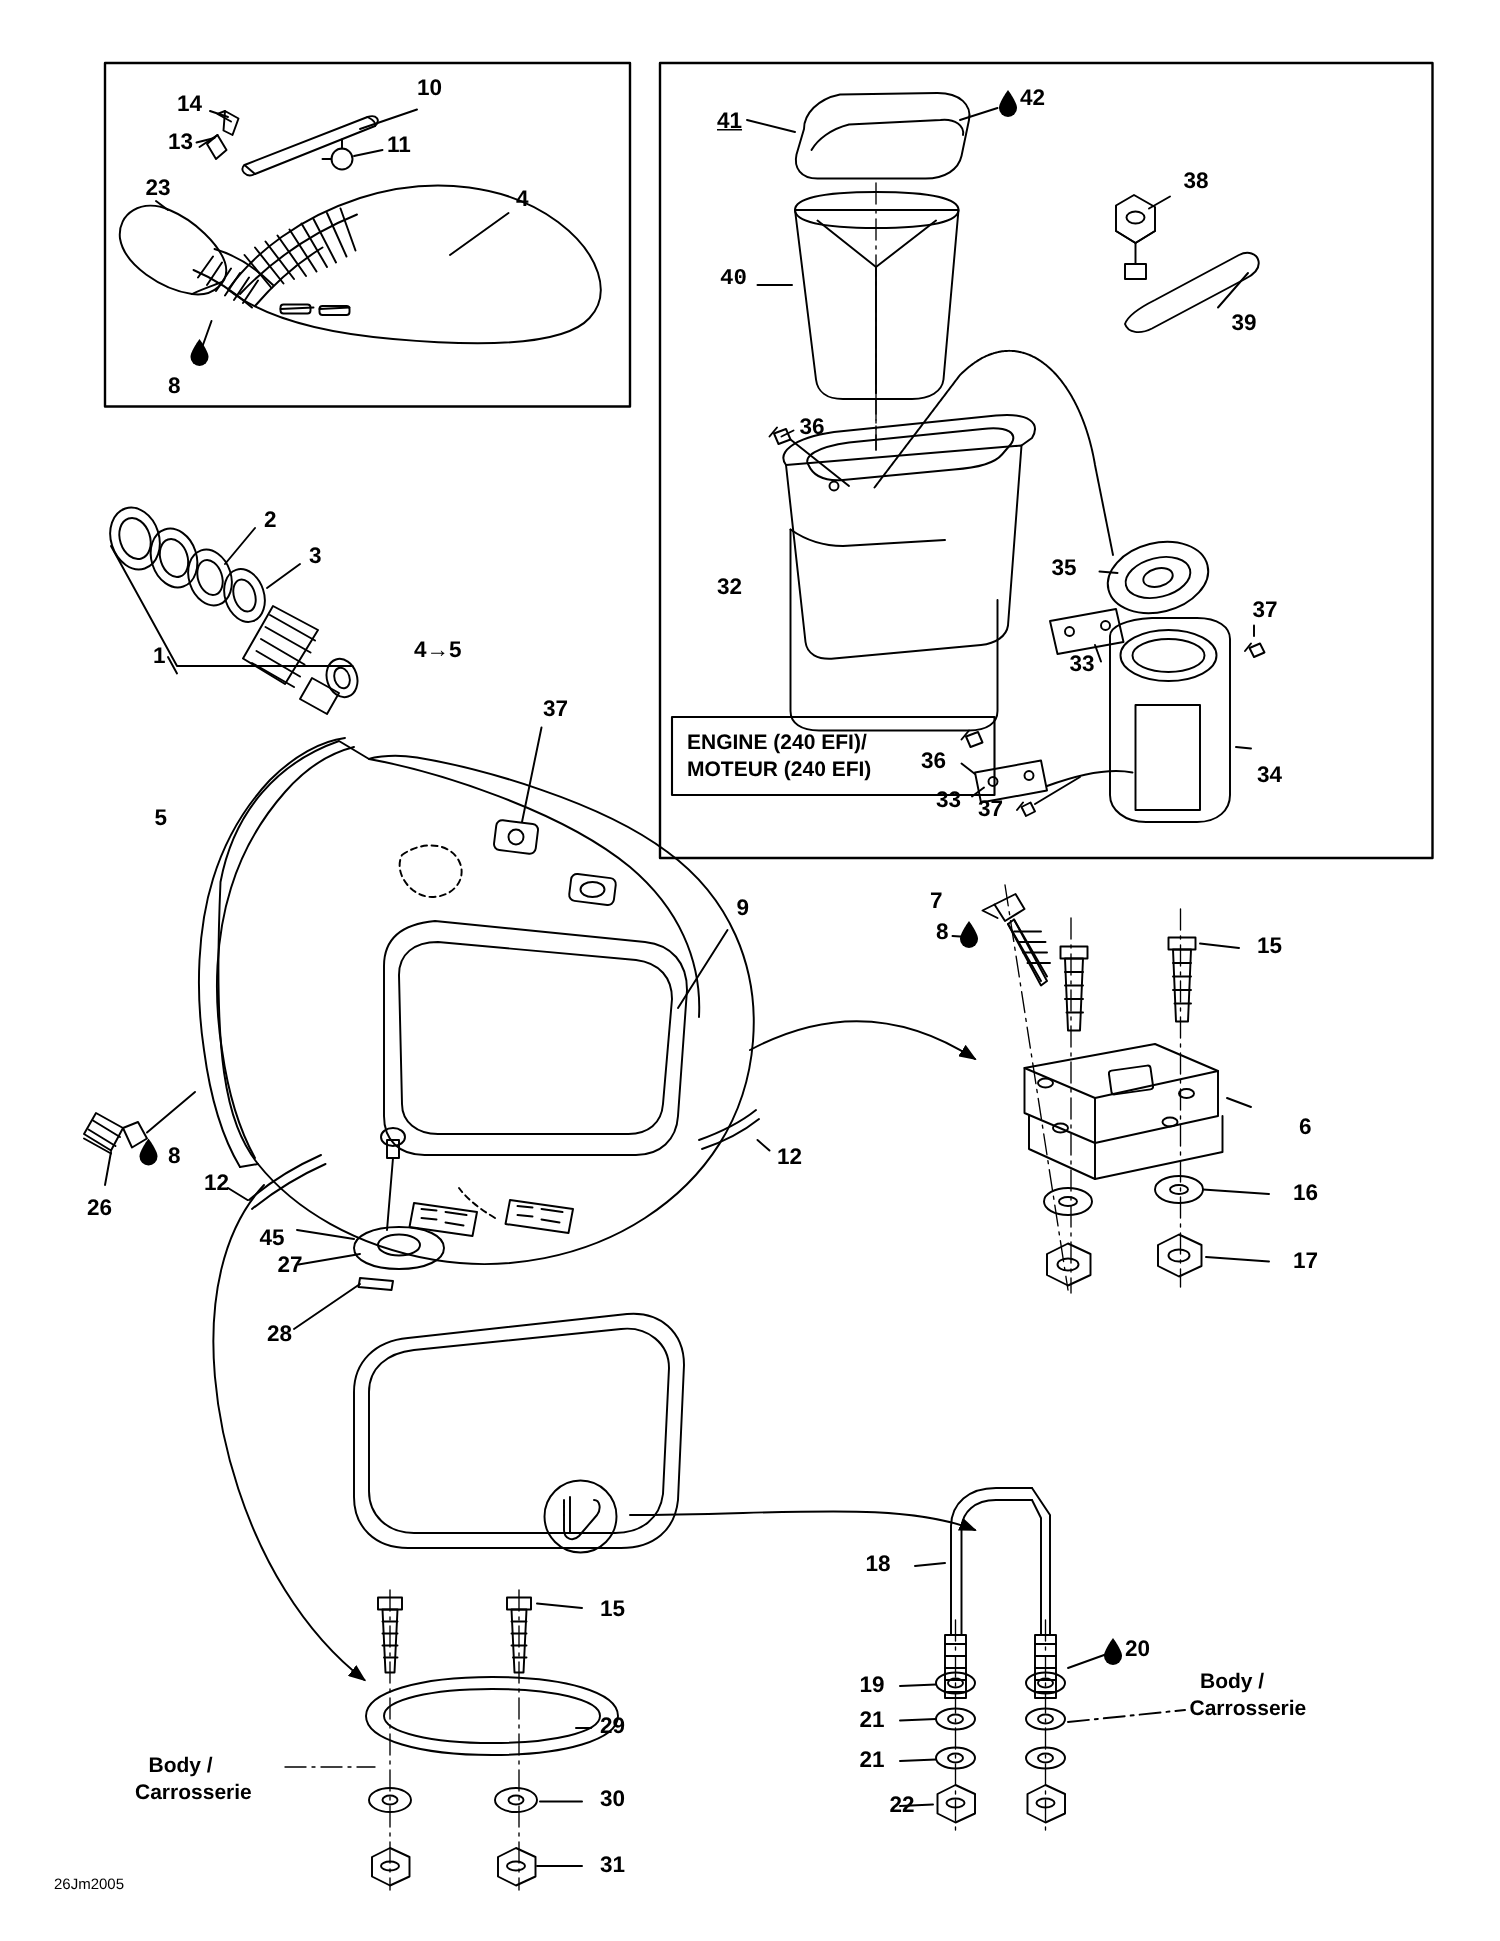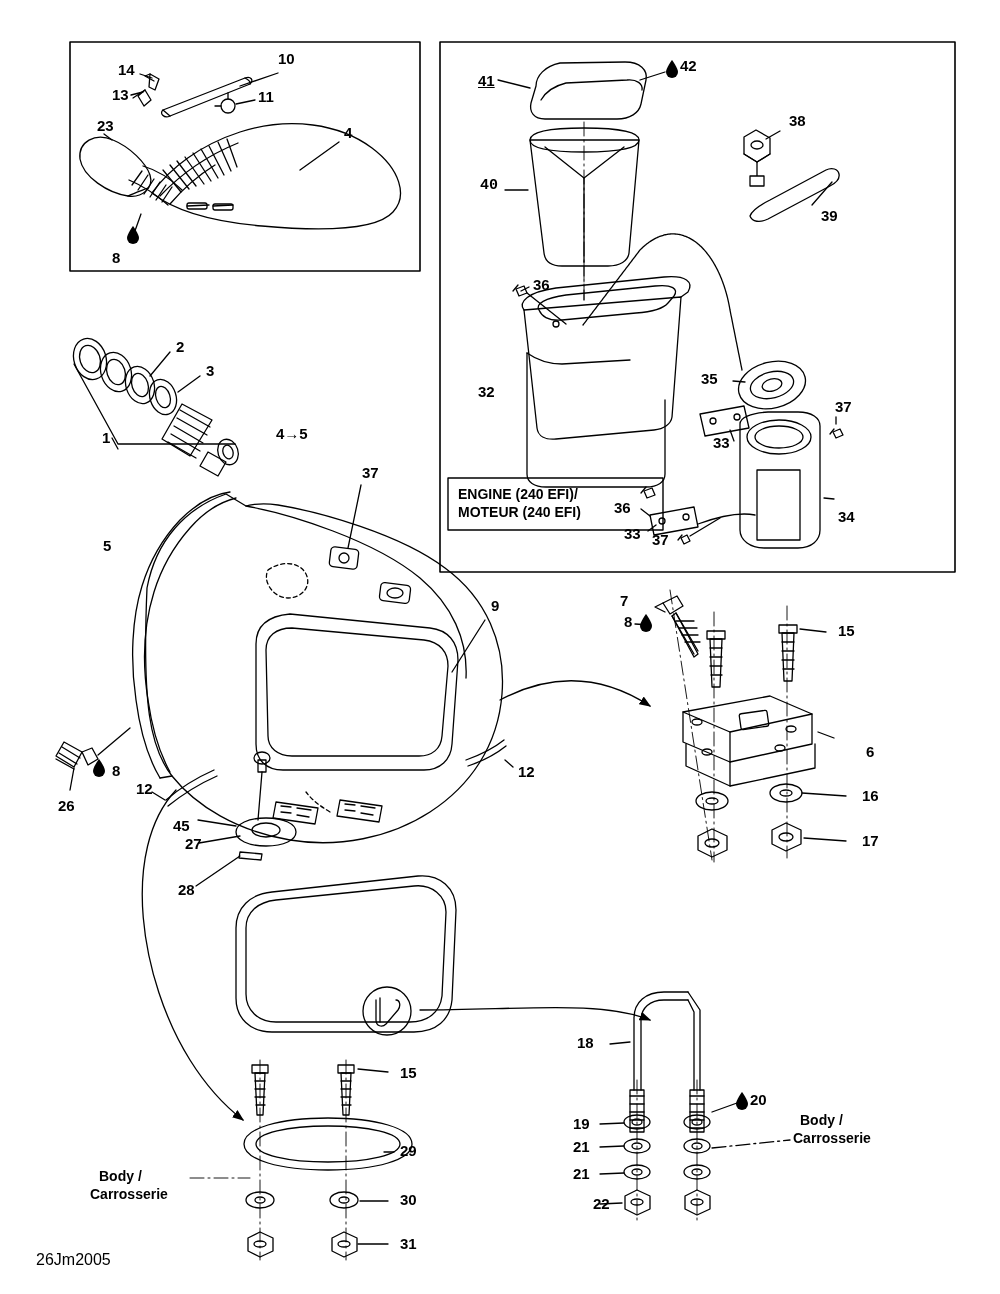--- a/index.html
+++ b/index.html
@@ -36,21 +36,21 @@
   .lbl.box {
     font-size: 14px;
     font-weight: bold;
   }
   .lbl.body {
     font-size: 14px;
     font-weight: bold;
     line-height: 1.15;
   }
   .lbl.code {
-    font-size: 16px;
+    font-size: 10px;
     font-weight: normal;
   }
 </style>
 </head>
 <body>
 
 <div id="page">
 
   <svg class="layer" viewBox="0 0 1000 1294" xmlns="http://www.w3.org/2000/svg">
     <defs>

